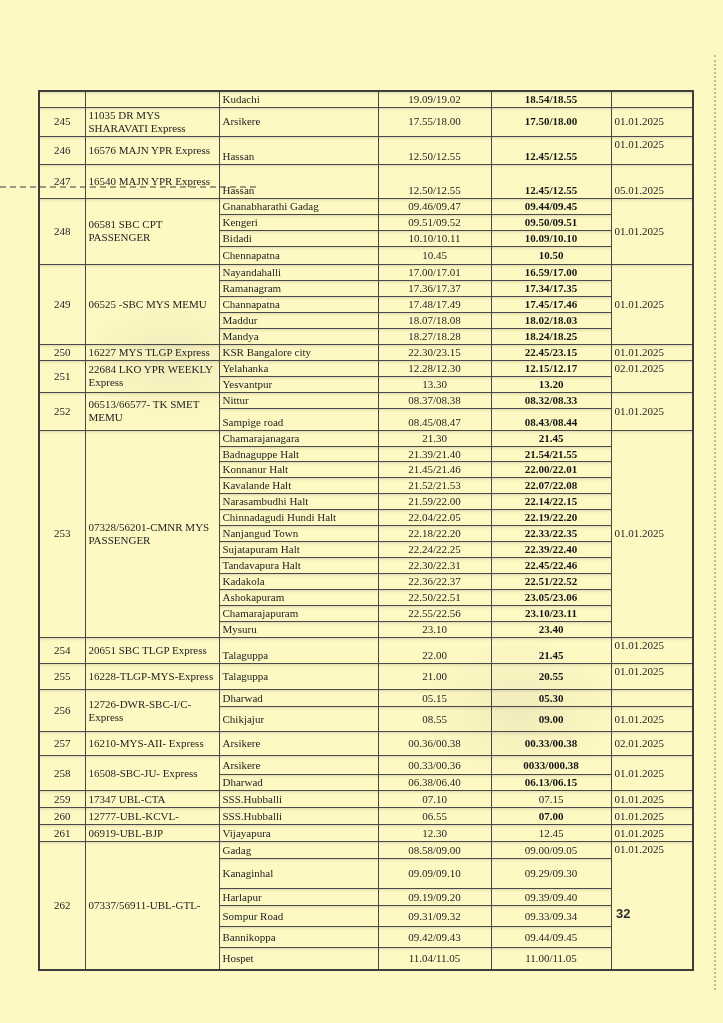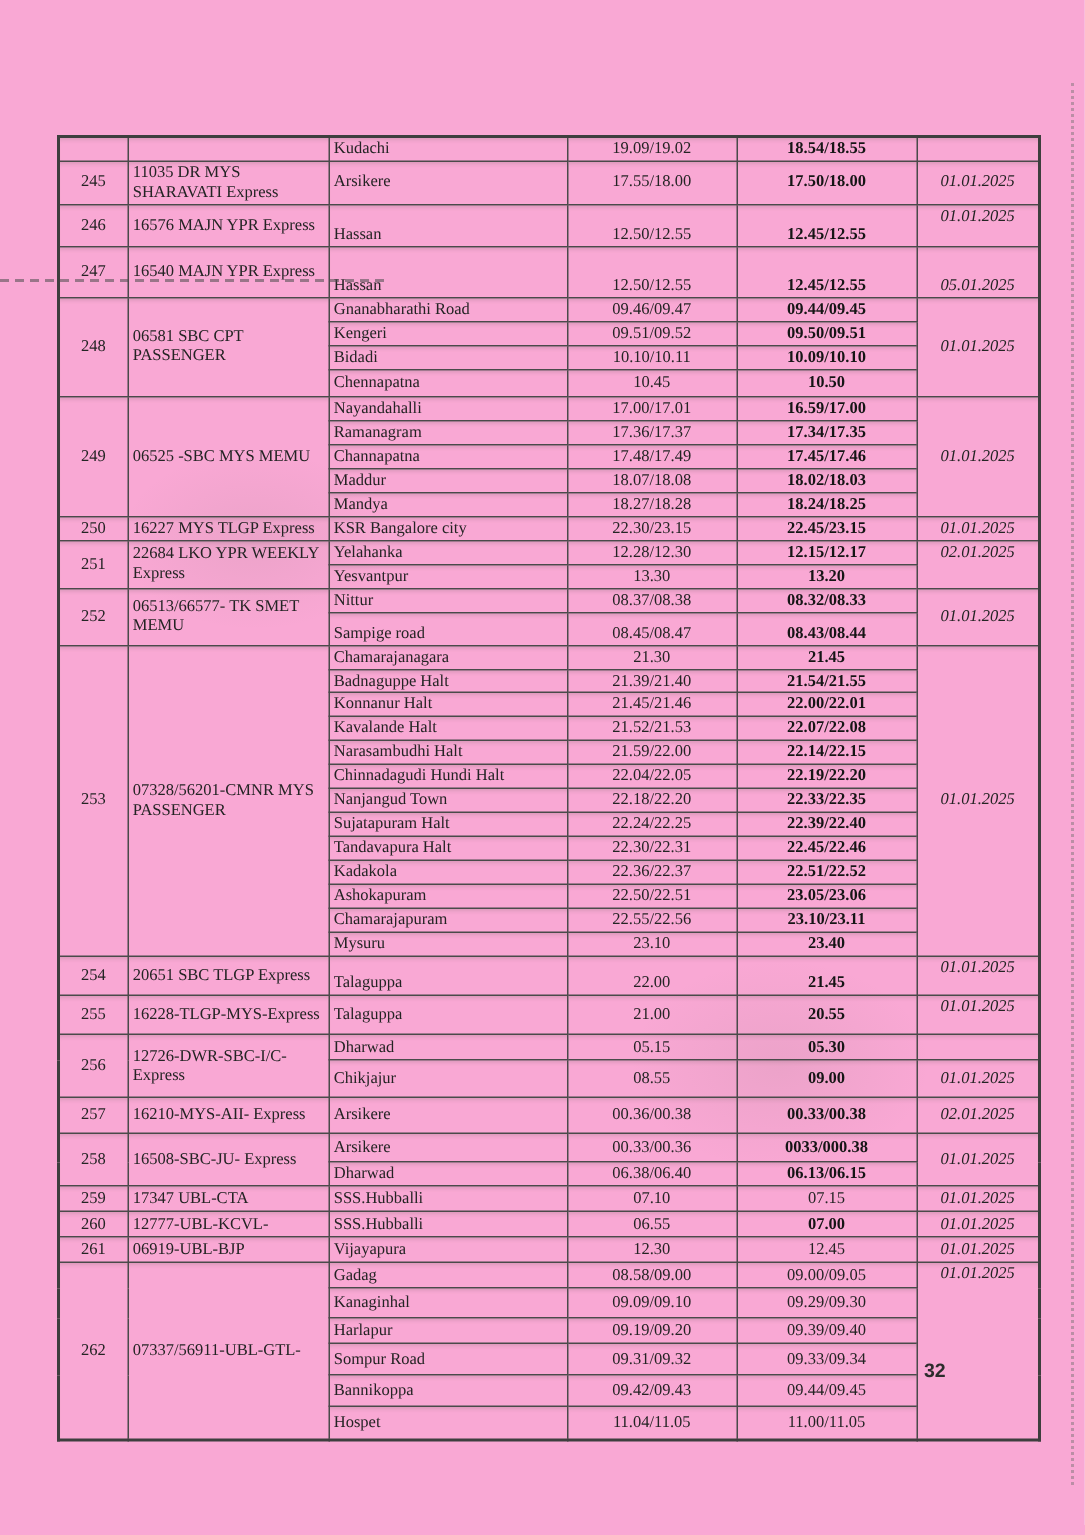--- a/index.html
+++ b/index.html
@@ -1,38 +1,38 @@
 <!DOCTYPE html>
 <html><head>
 <meta charset="utf-8">
 <style>
   html,body { margin:0; padding:0; }
   body { background:#fafaf8; font-family:"Liberation Serif", serif; }
   .page {
     position:relative; width:723px; height:1023px;
-    background:#f9a8d4; overflow:hidden;
+    background:#fef9c3; overflow:hidden;
   }
   table.schedule {
     position:absolute; left:38px; top:90px;
     border-collapse:collapse; table-layout:fixed; width:654px;
     font-family:"Liberation Serif", serif; font-size:11px; line-height:1.18;
     color:#242424; border:2px solid #3e3e3e;
   }
   table.schedule td {
     border:1px solid #4a4a4a; overflow:hidden;
     box-shadow: inset 0 3px 3px -2px rgba(90,85,78,.22);
     padding:1px 3px;
   }
   td.c-sno   { text-align:center; }
   td.c-train { text-align:left; padding-left:5px; padding-right:4px; }
   td.c-station { text-align:left; padding-left:6px; }
   td.c-time  { text-align:center; }
   td.c-new   { font-weight:700; color:#151515; }
   td.c-new.nb{ font-weight:400; color:#242424; }
-  td.c-date  { text-align:center;font-style:italic; }
+  td.c-date  { text-align:left; }
   td.va-b { vertical-align:bottom; padding-bottom:3px; }
   td.va-t { vertical-align:top; padding-top:3px; }
   td.va-ut{ vertical-align:top; padding-top:24px; }
   .page-number {
     position:absolute; left:616px; top:906px;
     font-family:"Liberation Sans", sans-serif; font-size:13px; font-weight:700;
     color:#2c2c2c;
   }
   .dash-artifact {
     position:absolute; left:0; top:186px; width:256px; height:0;
@@ -92,21 +92,21 @@
           <td class="c-sno" rowspan="1">247</td>
           <td class="c-train" rowspan="1">16540 MAJN YPR Express</td>
           <td class="c-station va-b">Hassan</td>
           <td class="c-time va-b">12.50/12.55</td>
           <td class="c-time c-new va-b">12.45/12.55</td>
           <td class="c-date va-b" rowspan="1">05.01.2025</td>
         </tr>
         <tr style="height: 15px;">
           <td class="c-sno" rowspan="4">248</td>
           <td class="c-train" rowspan="4">06581 SBC CPT PASSENGER</td>
-          <td class="c-station">Gnanabharathi Road</td>
+          <td class="c-station">Gnanabharathi Gadag</td>
           <td class="c-time">09.46/09.47</td>
           <td class="c-time c-new">09.44/09.45</td>
           <td class="c-date" rowspan="4">01.01.2025</td>
         </tr>
         <tr style="height: 14px;">
           <td class="c-station">Kengeri</td>
           <td class="c-time">09.51/09.52</td>
           <td class="c-time c-new">09.50/09.51</td>
         </tr>
         <tr style="height: 15px;">
@@ -325,21 +325,21 @@
           <td class="c-date" rowspan="1">01.01.2025</td>
         </tr>
         <tr style="height: 17px;">
           <td class="c-sno" rowspan="6">262</td>
           <td class="c-train" rowspan="6">07337/56911-UBL-GTL-</td>
           <td class="c-station">Gadag</td>
           <td class="c-time">08.58/09.00</td>
           <td class="c-time c-new nb">09.00/09.05</td>
           <td class="c-date va-ut" rowspan="6">01.01.2025</td>
         </tr>
-        <tr style="height: 20px;">
+        <tr style="height: 30px;">
           <td class="c-station">Kanaginhal</td>
           <td class="c-time">09.09/09.10</td>
           <td class="c-time c-new nb">09.29/09.30</td>
         </tr>
         <tr style="height: 17px;">
           <td class="c-station">Harlapur</td>
           <td class="c-time">09.19/09.20</td>
           <td class="c-time c-new nb">09.39/09.40</td>
         </tr>
         <tr style="height: 21px;">

